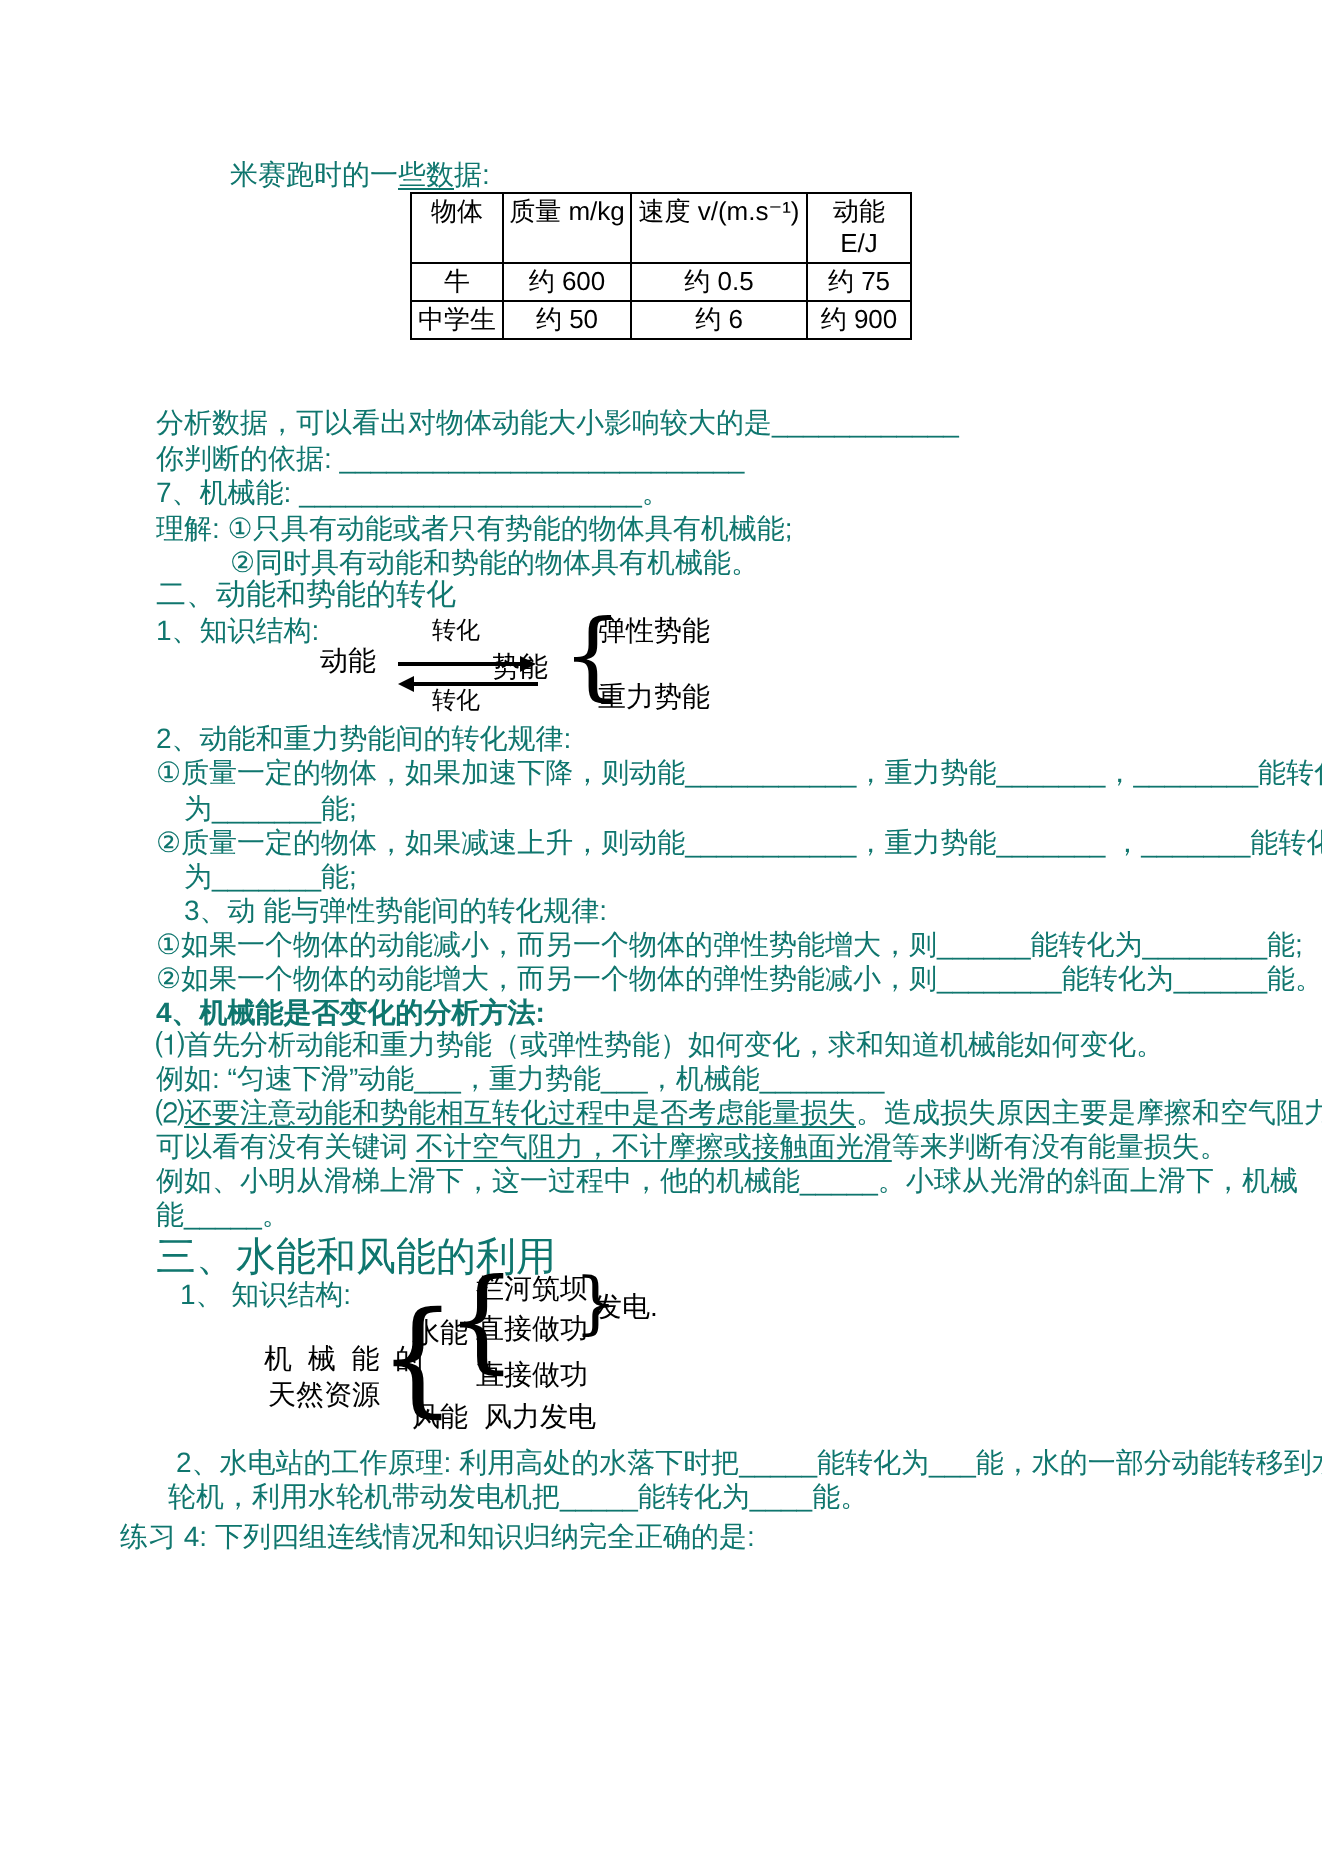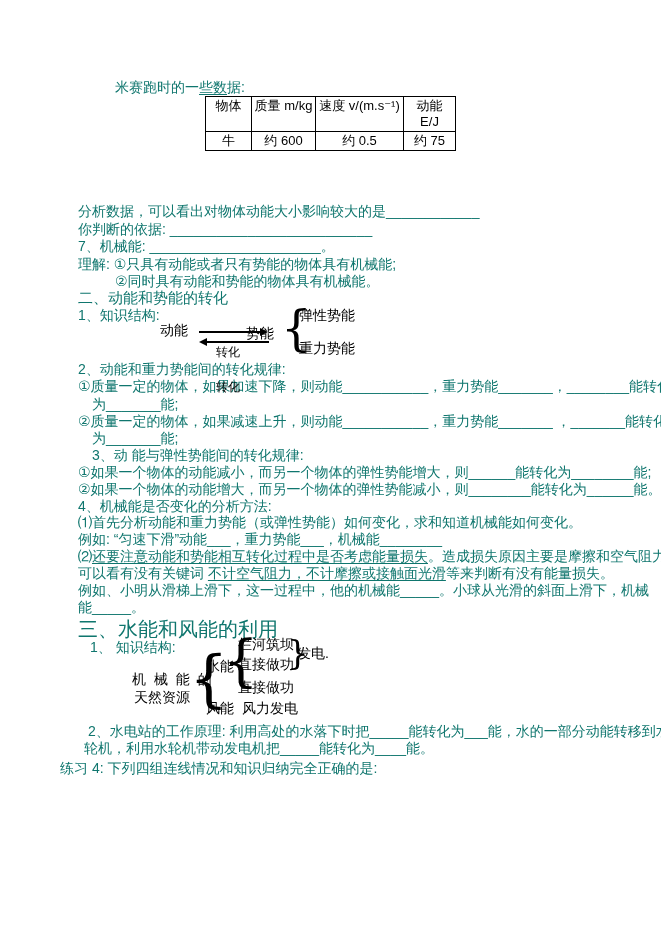--- a/index.html
+++ b/index.html
@@ -30,21 +30,21 @@
     border:1px solid #000;
     font-weight:normal;
     text-align:center;
     vertical-align:top;
     padding:1px 2px;
     line-height:16px;
     overflow:hidden;
   }
   
   .dlabel{position:absolute;font-size:14px;line-height:17px;white-space:pre;}
-  .dsmall{position:absolute;font-size:12px;line-height:13px;white-space:pre;margin-top:37px;}
+  .dsmall{position:absolute;font-size:12px;line-height:13px;white-space:pre;}
   .hline{position:absolute;height:0;border-top:2px solid #000;}
   .tri{position:absolute;width:0;height:0;}
   .tri.r{border-left:8px solid #000;border-top:4px solid transparent;border-bottom:4px solid transparent;}
   .tri.l{border-right:8px solid #000;border-top:4px solid transparent;border-bottom:4px solid transparent;}
   .brace{
     position:absolute;
     font-family:"DejaVu Serif","Liberation Serif",serif;
     font-weight:normal;color:#000;
   }
 </style>
@@ -68,41 +68,47 @@
           <th>动能 E/J</th>
         </tr>
       </thead>
     <tbody id="table-body">
         <tr>
           <td>牛</td>
           <td>约 600</td>
           <td>约 0.5</td>
           <td>约 75</td>
         </tr>
+        <tr>
+          <td>中学生</td>
+          <td>约 50</td>
+          <td>约 6</td>
+          <td>约 900</td>
+        </tr>
       </tbody>
   </table>
 
   <div id="lines">
       <div class="line" style="left: 115px; top: 79px;"><span>米赛跑时的一</span><span class="u">些数</span><span>据:</span></div>
       <div class="line" style="left: 78px; top: 203px;"><span>分析数据，可以看出对物体动能大小影响较大的是____________</span></div>
       <div class="line" style="left: 78px; top: 221px;"><span>你判断的依据: __________________________</span></div>
       <div class="line" style="left: 78px; top: 238px;"><span>7、机械能: ______________________。</span></div>
       <div class="line" style="left: 78px; top: 256px;"><span>理解: ①只具有动能或者只有势能的物体具有机械能;</span></div>
       <div class="line" style="left: 115px; top: 273px;"><span>②同时具有动能和势能的物体具有机械能。</span></div>
       <div class="line" style="left: 78px; top: 289px; font-size: 15px;"><span class="b">二、动能和势能的转化</span></div>
       <div class="line" style="left: 78px; top: 307px;"><span>1、知识结构:</span></div>
       <div class="line" style="left: 78px; top: 361px;"><span>2、动能和重力势能间的转化规律:</span></div>
       <div class="line" style="left: 78px; top: 378px;"><span>①质量一定的物体，如果</span><span class="b">加速下降</span><span>，则动能___________，重力势能_______，________能转化</span></div>
       <div class="line" style="left: 92px; top: 396px;"><span>为_______能;</span></div>
       <div class="line" style="left: 78px; top: 413px;"><span>②质量一定的物体，如果</span><span class="b">减速上升</span><span>，则动能___________，重力势能_______ ，_______能转化</span></div>
       <div class="line" style="left: 92px; top: 430px;"><span>为_______能;</span></div>
       <div class="line" style="left: 78px; top: 447px; margin-left: 14px;"><span>3、动 能与弹性势能间的转化规律:</span></div>
       <div class="line" style="left: 78px; top: 464px;"><span>①如果一个物体的动能减小，而另一个物体的弹性势能增大，则______能转化为________能;</span></div>
       <div class="line" style="left: 78px; top: 481px; text-align: right;"><span>②如果一个物体的动能增大，而另一个物体的弹性势能减小，则________能转化为______能。</span></div>
-      <div class="line" style="left: 78px; top: 498px;"><span>4、机械能是否变化的分析方法:</span></div>
+      <div class="line" style="left: 78px; top: 498px; font-weight: bold;"><span>4、机械能是否变化的分析方法:</span></div>
       <div class="line" style="left: 78px; top: 514px;"><span>⑴首先分析动能和重力势能（或弹性势能）如何变化，</span><span class="b">求和</span><span>知道机械能如何变化。</span></div>
       <div class="line" style="left: 78px; top: 531px;"><span>例如: “匀速下滑”动能___，重力势能___，机械能________</span></div>
       <div class="line" style="left: 78px; top: 548px;"><span>⑵</span><span class="u">还要注意动能和势能相互转化过程中是否考虑能量损失</span><span>。造成损失原因主要是摩擦和空气阻力，</span></div>
       <div class="line" style="left: 78px; top: 565px;"><span>可以看有没有关</span><span class="b">键词 </span><span class="b u">不计空气阻力，不计摩擦或接触面光滑</span><span class="b">等来判断有没有能量损失。</span></div>
       <div class="line" style="left: 78px; top: 582px; text-align: right;"><span>例如、小明从滑梯上滑下，这一过程中，他的机械能_____。小球从</span><span class="b">光滑</span><span>的斜面上滑下，机械</span></div>
       <div class="line" style="left: 78px; top: 599px;"><span>能_____。</span></div>
       <div class="line" style="left: 78px; top: 621px; font-size: 20px;"><span class="b">三、水能和风能的利用</span></div>
       <div class="line" style="left: 90px; top: 639px;"><span>1、 知识结构:</span></div>
       <div class="line" style="left: 88px; top: 723px;"><span>2、水电站的工作原理: 利用高处的水落下时把_____能转化为___能，水的一部分动能转移到水</span></div>
       <div class="line" style="left: 84px; top: 740px;"><span>轮机，利用水轮机带动发电机把_____能转化为____能。</span></div>

